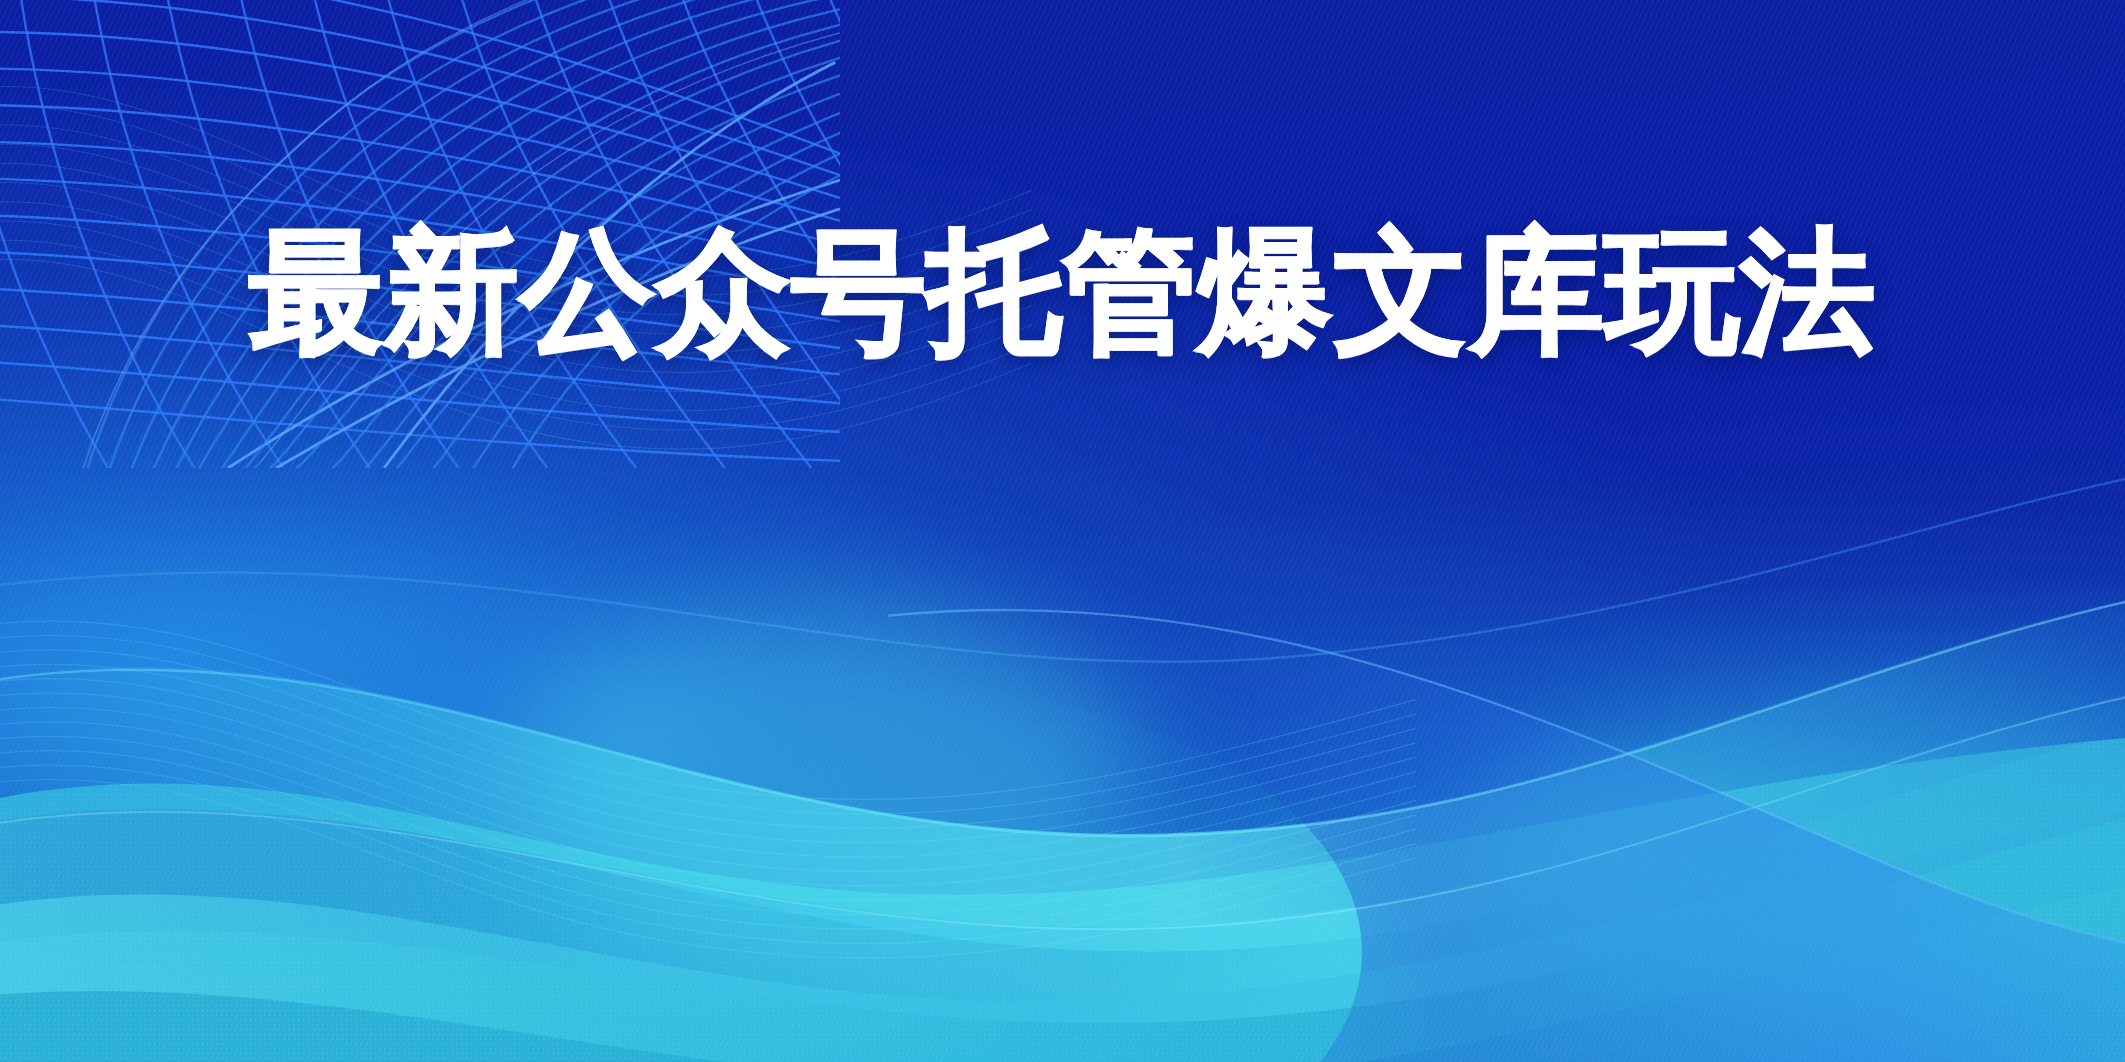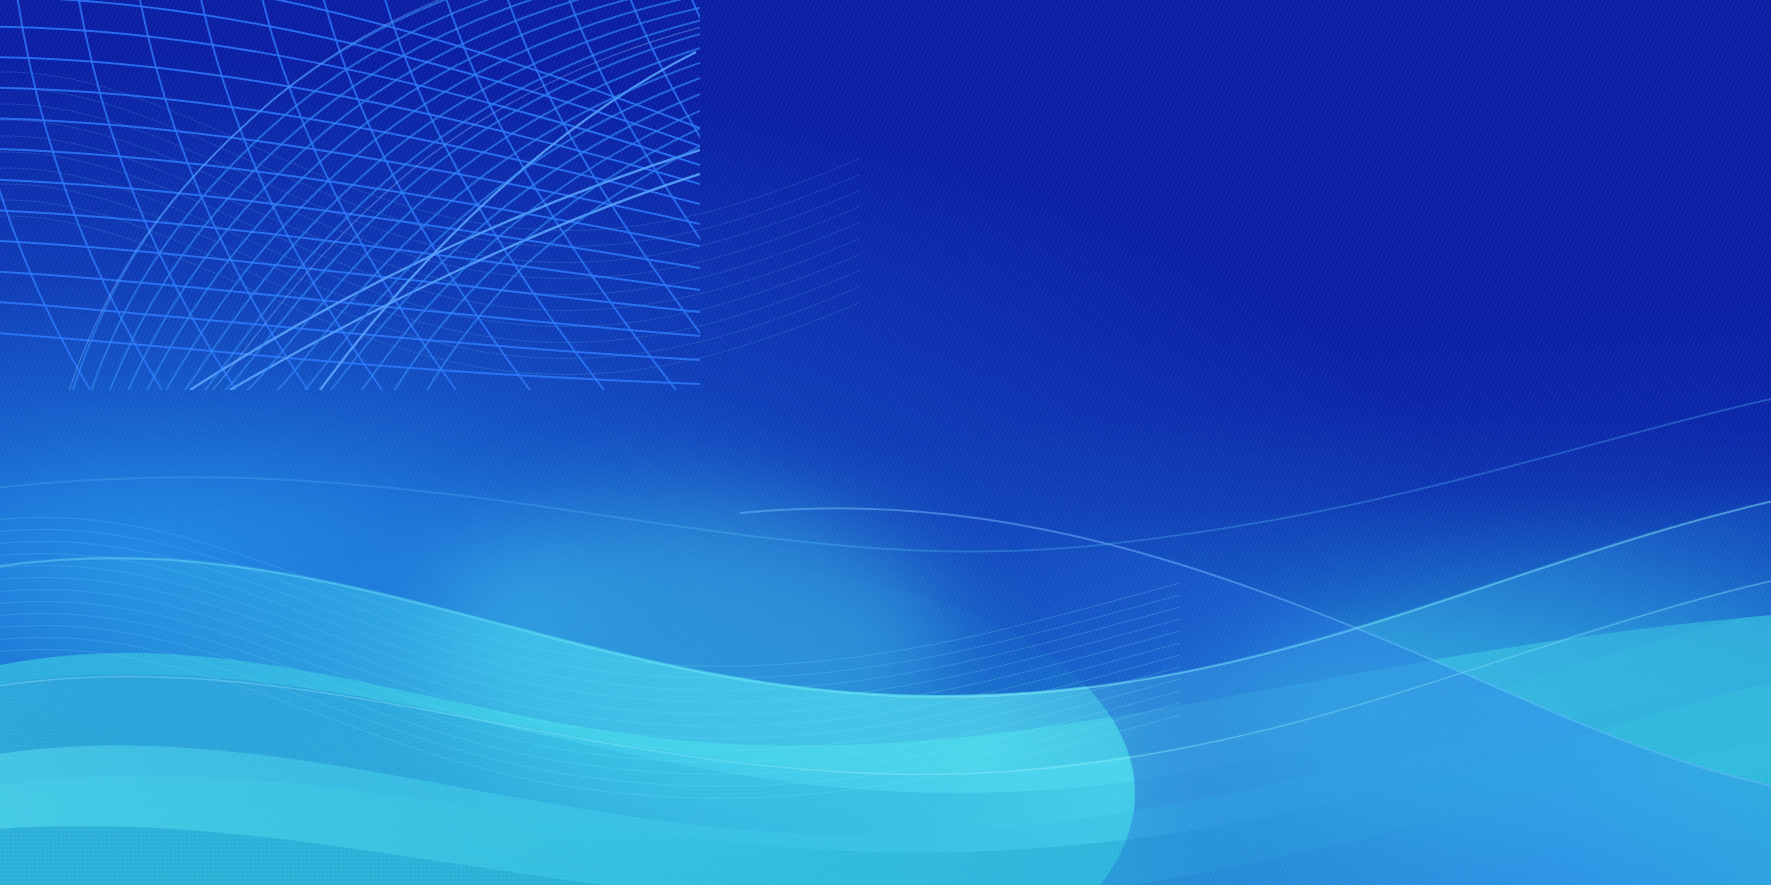--- a/index.html
+++ b/index.html
@@ -230,15 +230,16 @@
     </g>
   </svg>
 
   <div class="layer" id="hatch"></div>
 
   <div class="glow" id="glow-b"></div>
   <div class="glow" id="glow-a"></div>
   <div class="glow" id="glow-c"></div>
 
   <div id="headline">
+    <span class="hl-line l1">最新公众号托管爆文库玩法</span>
   </div>
 
 </div>
 
 </body></html>

